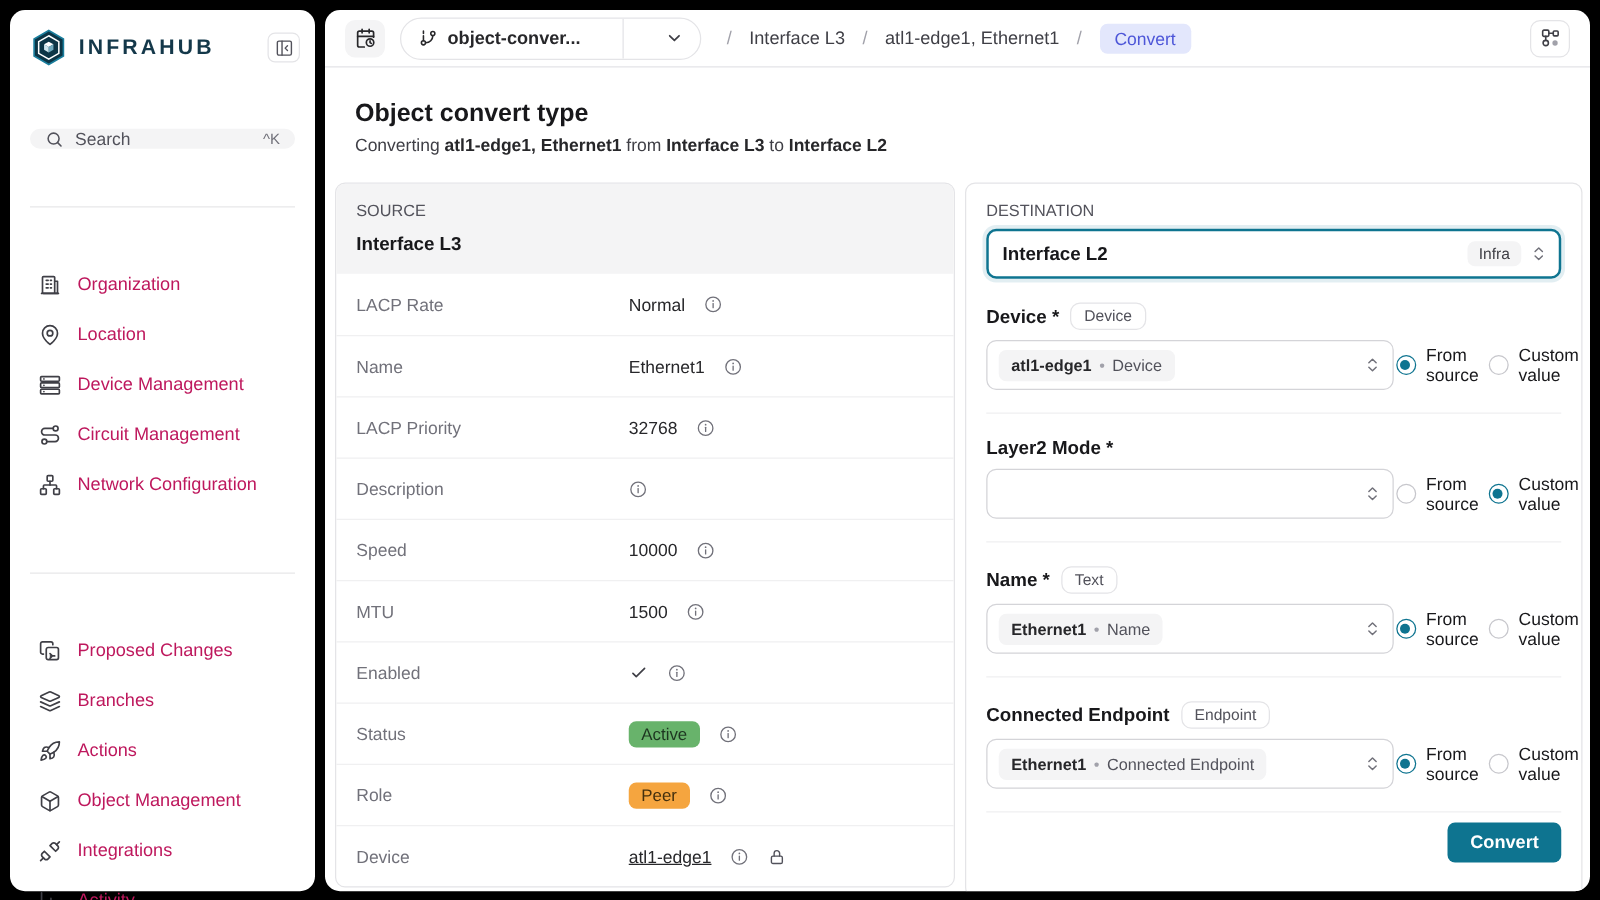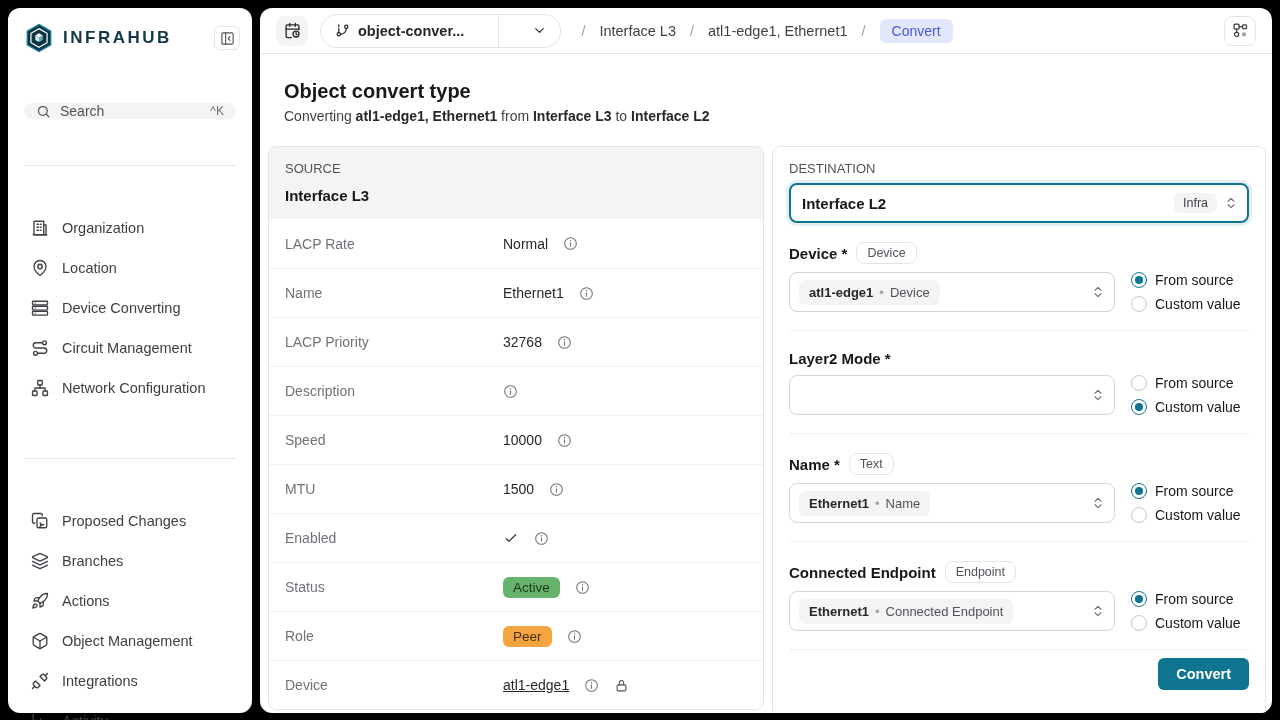--- a/index.html
+++ b/index.html
@@ -17,21 +17,21 @@
   .side-head { display:flex; align-items:center; gap:9px; padding:15px 12px 8px 16px; }
   .brand-text { font-size:17px; font-weight:800; letter-spacing:2.5px; color:#14384a; }
   .collapse-btn { margin-left:auto; width:26px; height:24px; border:1px solid #e4e4e7; border-radius:6px;
                   display:flex; align-items:center; justify-content:center; background:#fff; cursor:pointer; }
   .side-search { margin:10px 16px 14px; background:#f4f4f5; border-radius:8px; height:32px;
                  display:flex; align-items:center; gap:9px; padding:0 12px; color:#52525b; font-size:14px; cursor:pointer; }
   .side-search .shortcut { margin-left:auto; font-size:12px; color:#71717a; }
   .divider { border-top:1px solid #e7e7e9; margin:0 16px; }
   .side-menu { padding:10px 8px 2px; }
   .menu-item { height:40px; display:flex; align-items:center; gap:13px; padding:0 8px 0 15px;
-               font-size:14.5px; color:#404040; border-radius:8px; cursor:pointer; }
+               font-size:14.5px; color:#be185d; border-radius:8px; cursor:pointer; }
   .menu-item .mi-icon { width:18px; height:18px; flex-shrink:0; }
   .side-foot { margin-top:auto; }
   .foot-row { display:flex; align-items:center; gap:12px; padding:12px 16px 16px; }
   .avatar { width:28px; height:28px; border-radius:50%; background:#56b8d8; color:#fff;
             display:flex; align-items:center; justify-content:center; font-size:13px; font-weight:600; }
   .foot-name { font-size:14px; font-weight:600; color:#27272a; }
   .kebab { margin-left:auto; cursor:pointer; padding:4px; }
 
   
   .topbar { height:46px; border-bottom:1px solid #e4e4e7; display:flex; align-items:center;
@@ -86,21 +86,21 @@
   .f-head { display:flex; align-items:center; gap:9px; margin-bottom:8px; }
   .f-label { font-size:15px; font-weight:700; color:#18181b; }
   .f-kind { border:1px solid #e4e4e7; border-radius:8px; padding:3px 10px; font-size:12.5px; color:#52525b; }
   .f-body { display:flex; gap:16px; }
   .f-select { flex:1; height:40px; border:1px solid #d4d4d8; border-radius:8px; display:flex;
               align-items:center; justify-content:space-between; padding:0 9px; cursor:pointer; background:#fff; }
   .val-pill { background:#f4f4f5; border-radius:6px; padding:5px 10px; font-size:13px; color:#52525b;
               display:flex; align-items:center; gap:6px; }
   .val-pill .v-name { font-weight:700; color:#27272a; }
   .val-pill .v-dot { color:#a1a1aa; }
-  .radios { width:118px; flex-shrink:0; display:flex; flex-direction:column; justify-content:center; gap:8px; }
+  .radios { width:118px; flex-shrink:0; display:flex; flex-direction:row; justify-content:center; gap:8px; }
   .radio-row { display:flex; align-items:center; gap:8px; font-size:14px; color:#18181b; cursor:pointer; }
   .radio { width:16px; height:16px; border-radius:50%; border:1.5px solid #c7c7cc; position:relative; flex-shrink:0; background:#fff; }
   .radio.checked { border-color:#0e7490; }
   .radio.checked::after { content:""; position:absolute; left:2.5px; top:2.5px; width:8px; height:8px;
                           border-radius:50%; background:#0e7490; }
   .convert-row { display:flex; justify-content:flex-end; padding:8px 0 14px; }
   .convert-btn { background:#0e7490; color:#fff; border:none; border-radius:6px; height:32px;
                  padding:0 18px; font-size:14.5px; font-weight:600; font-family:inherit; cursor:pointer; }
 </style>
 </head>
@@ -165,21 +165,21 @@
     </div>
     <div class="menu-item">
       <span class="mi-icon">
         <svg width="18" height="18" viewBox="0 0 24 24" fill="none" stroke="#3f3f46" stroke-width="1.8" stroke-linecap="round" stroke-linejoin="round">
           <rect x="2" y="3" width="20" height="5" rx="1"></rect>
             <rect x="2" y="9.8" width="20" height="5" rx="1"></rect>
             <rect x="2" y="16.5" width="20" height="5" rx="1"></rect>
           <path d="M5.5 5.5h.01M5.5 12.3h.01M5.5 19h.01"></path>
         </svg>
       </span>
-      <span>Device Converting</span>
+      <span>Device Management</span>
     </div>
     <div class="menu-item">
       <span class="mi-icon">
         <svg width="18" height="18" viewBox="0 0 24 24" fill="none" stroke="#3f3f46" stroke-width="1.8" stroke-linecap="round" stroke-linejoin="round">
           <circle cx="6" cy="19" r="2.6"></circle>
             <path d="M9 19h8.5a3.5 3.5 0 0 0 0-7h-11a3.5 3.5 0 0 1 0-7H15"></path>
             <circle cx="18" cy="5" r="2.6"></circle>
         </svg>
       </span>
       <span>Circuit Management</span>

